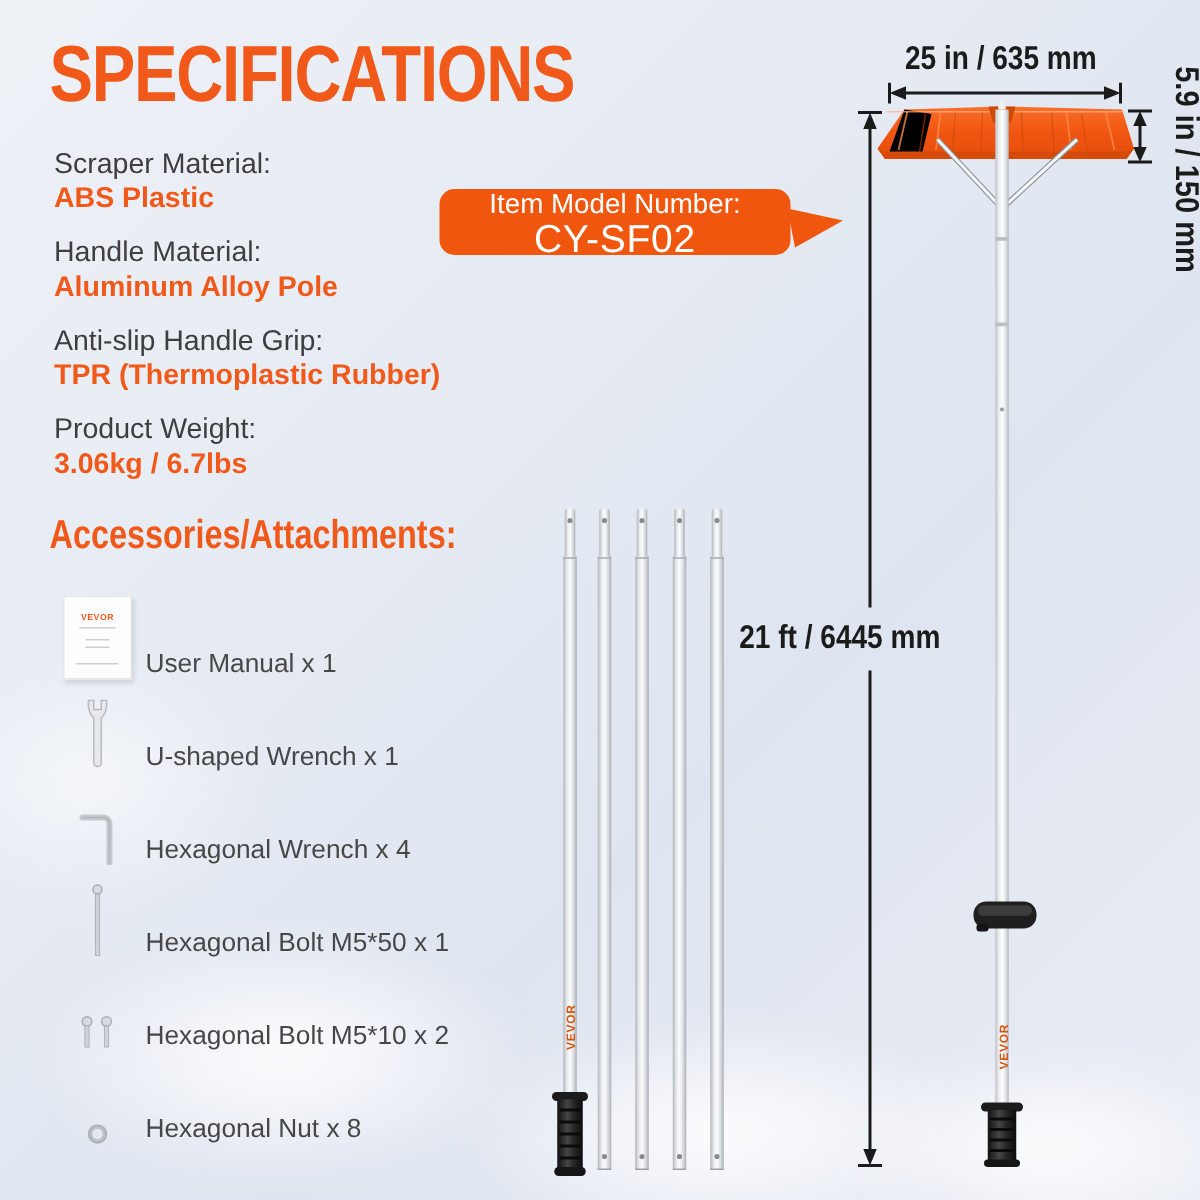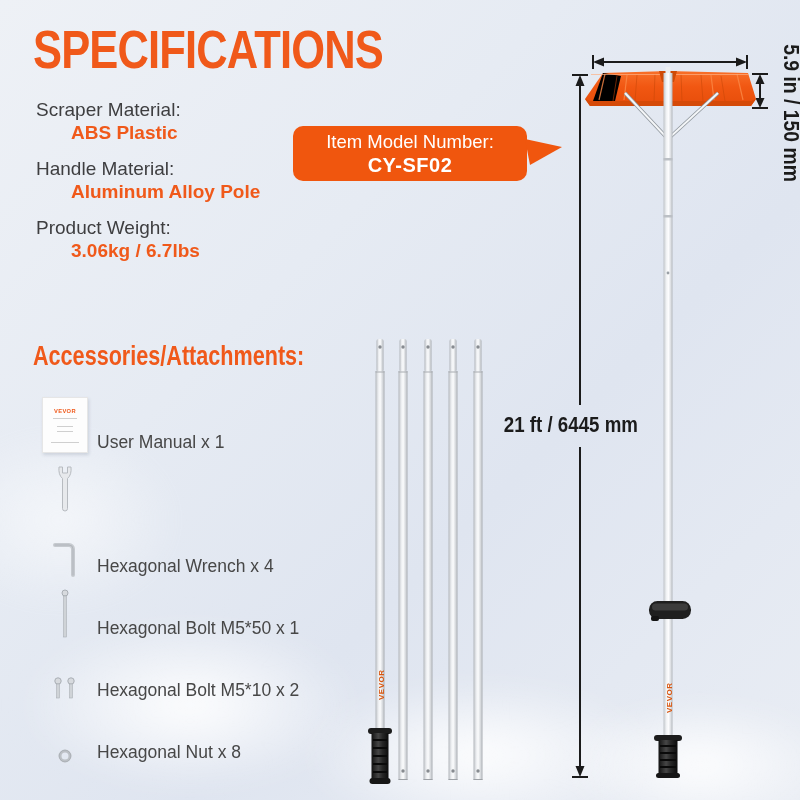--- a/index.html
+++ b/index.html
@@ -12,48 +12,48 @@
   .cloud { position:absolute; border-radius:50%; filter:blur(14px);
     background:radial-gradient(closest-side, rgba(255,255,255,.95), rgba(255,255,255,0)); }
   .cond { display:inline-block; transform:scaleX(0.82); transform-origin:left center; white-space:nowrap; }
 
   
   #page-title { position:absolute; left:33px; top:22px; font-size:53px; font-weight:bold;
     color:#F0591A; line-height:1.05; letter-spacing:-1px; }
   #specs { position:absolute; left:36px; top:99px; width:300px; }
   .spec-item { margin-bottom:14px; }
   .spec-label { font-size:19px; color:#3E3E40; line-height:22px; }
-  .spec-value { font-size:19px; font-weight:bold; color:#F0591A; line-height:23px;margin-left:35px; }
+  .spec-value { font-size:19px; font-weight:bold; color:#F0591A; line-height:23px; }
 
   #acc-heading { position:absolute; left:33px; top:341px; font-size:27px; font-weight:bold;
     color:#F0591A; letter-spacing:0; }
   #acc-list { position:absolute; left:33px; top:391px; width:310px; }
   .acc-row { display:flex; align-items:flex-end; height:62px; }
   .acc-icon-box { width:64px; display:flex; justify-content:center; align-items:center; flex:0 0 64px; }
   .acc-label { font-size:17.5px; color:#474747; }
 
   
   .manual { width:46px; height:56px; background:#fdfdfd; border:1px solid #e6e6e6;
     box-shadow:1px 2px 3px rgba(120,130,150,.25); position:relative; }
   .manual .mtitle { position:absolute; top:9px; left:0; right:0; text-align:center;
     font-size:8px; font-weight:bold; color:#F0591A; transform:scale(.72); letter-spacing:.5px; }
   .manual .mline { position:absolute; left:10px; right:10px; height:1px; background:#cfcfcf; }
 
   
-  #callout { position:absolute; left:293px; top:126px; width:234px; height:55px;
+  #callout { position:absolute; left:293px; top:126px; width:234px; height:44px;
     background:#F0560E; border-radius:10px; display:flex; flex-direction:column;
     justify-content:center; align-items:center; color:#fff; }
   #callout .l1 { font-size:18.5px; line-height:23px; }
-  #callout .l2 { font-size:20px; font-weight:bold; line-height:25px; letter-spacing:.5px; }
+  #callout .l2 { font-size:26px; font-weight:normal; line-height:25px; letter-spacing:.5px; }
   #callout-tail { position:absolute; left:523px; top:132px; }
 
   
   .dim { position:absolute; font-weight:bold; color:#1B1B1B; font-size:22px; text-align:center; }
   #dim-width { left:572px; top:26px; width:190px; }
-  #dim-length { left:483px; top:412px; width:175px; }
+  #dim-length { left:472px; top:412px; width:175px; }
   #dim-height { left:702px; top:100px; width:178px; transform:rotate(90deg) scaleX(.88); }
   #dim-width .cond, #dim-length .cond { transform:scaleX(.85); transform-origin:center; }
 
   svg { display:block; }
   .abs { position:absolute; }
 </style>
 </head>
 <body>
 
 <div id="stage">
@@ -66,20 +66,24 @@
   <div id="page-title"><span class="cond">SPECIFICATIONS</span></div>
 
   <div id="specs">
     <div class="spec-item">
       <div class="spec-label">Scraper Material:</div>
       <div class="spec-value">ABS Plastic</div>
     </div>
     <div class="spec-item">
       <div class="spec-label">Handle Material:</div>
       <div class="spec-value">Aluminum Alloy Pole</div>
+    </div>
+    <div class="spec-item">
+      <div class="spec-label">Anti-slip Handle Grip:</div>
+      <div class="spec-value">TPR (Thermoplastic Rubber)</div>
     </div>
     <div class="spec-item">
       <div class="spec-label">Product Weight:</div>
       <div class="spec-value">3.06kg / 6.7lbs</div>
     </div>
   </div>
 
   <div id="callout">
     <div class="l1">Item Model Number:</div>
     <div class="l2">CY-SF02</div>
@@ -102,20 +106,21 @@
         </div>
       </div>
       <div class="acc-label">User Manual x 1</div>
     </div>
     <div class="acc-row">
       <div class="acc-icon-box">
         <svg width="22" height="50" viewBox="0 0 22 50">
           <path d="M5,2 c-0.5,5 0.5,9 3.5,11.5 l0,30 a2.5,2.5 0 0 0 5,0 l0,-30 c3,-2.5 4,-6.5 3.5,-11.5 l-3.5,0 0,6 -5,0 0,-6 z" fill="#e7e9ec" stroke="#b7bbc0" stroke-width="1"></path>
         </svg>
       </div>
+      <div class="acc-label">U-shaped Wrench x 1</div>
     </div>
     <div class="acc-row">
       <div class="acc-icon-box">
         <svg width="26" height="36" viewBox="0 0 26 36">
           <path d="M3,4 h14 a4,4 0 0 1 4,4 v26" fill="none" stroke="#c6cacf" stroke-width="4" stroke-linecap="round"></path>
           <path d="M3,4 h14 a4,4 0 0 1 4,4 v26" fill="none" stroke="#9da2a8" stroke-width="1" stroke-linecap="round" opacity=".5"></path>
         </svg>
       </div>
       <div class="acc-label">Hexagonal Wrench x 4</div>
     </div>
@@ -314,16 +319,17 @@
       <rect x="99" y="680" width="28" height="6" rx="3" fill="#1c1c1c"></rect>
       <rect x="103.5" y="685" width="19" height="34" fill="url(#gg1)"></rect>
       <line x1="105" y1="691" x2="121" y2="691" stroke="#0a0a0a" stroke-width="2"></line>
       <line x1="105" y1="698" x2="121" y2="698" stroke="#0a0a0a" stroke-width="2"></line>
       <line x1="105" y1="705" x2="121" y2="705" stroke="#0a0a0a" stroke-width="2"></line>
       <line x1="105" y1="712" x2="121" y2="712" stroke="#0a0a0a" stroke-width="2"></line>
       <rect x="101" y="718" width="24" height="5" rx="2.5" fill="#161616"></rect>
     </g>
   </svg>
 
+  <div class="dim" id="dim-width"><span class="cond">25 in / 635 mm</span></div>
   <div class="dim" id="dim-height">5.9 in / 150 mm</div>
   <div class="dim" id="dim-length"><span class="cond">21 ft / 6445 mm</span></div>
 
 </div>
 
 </body></html>

